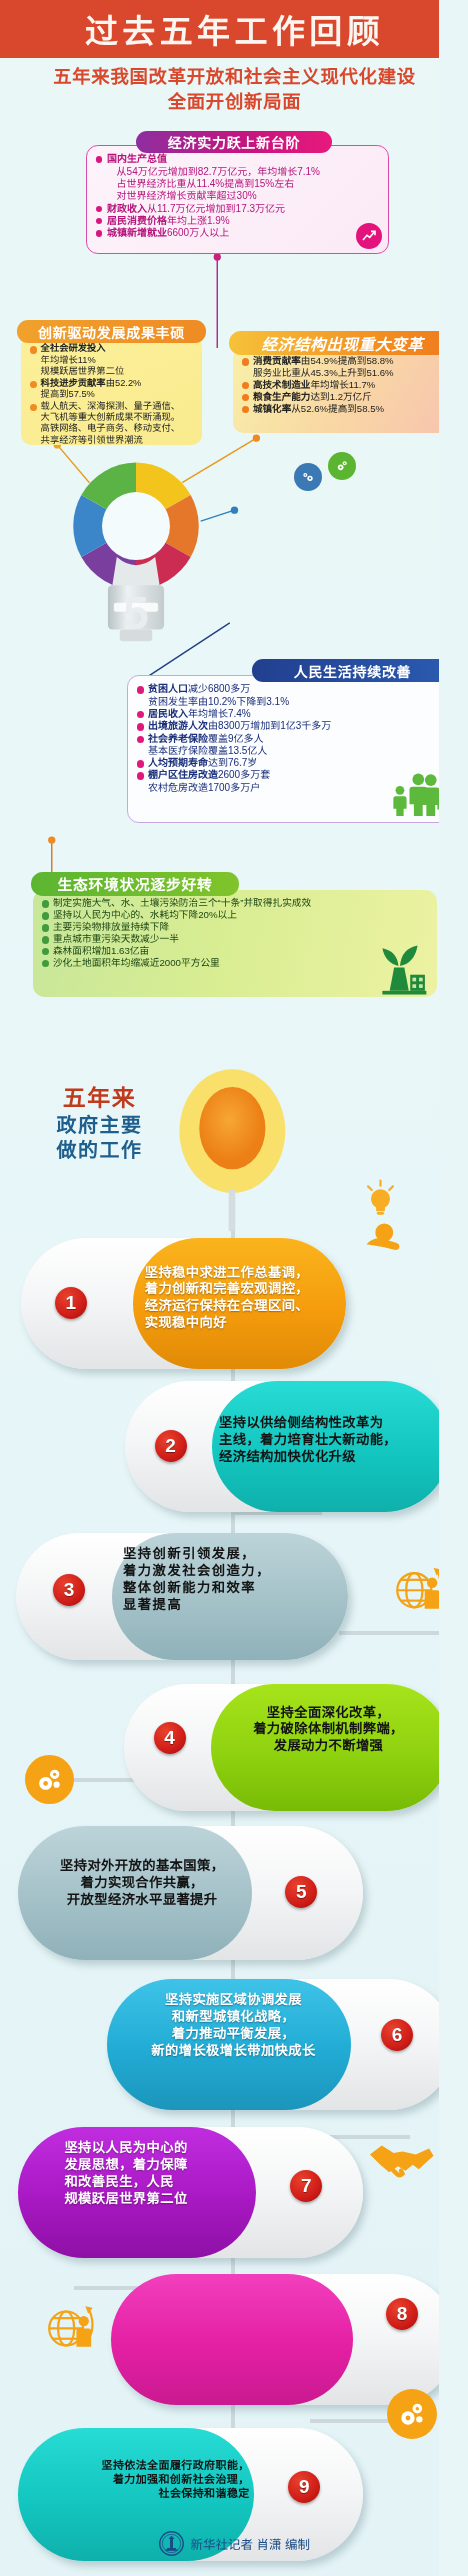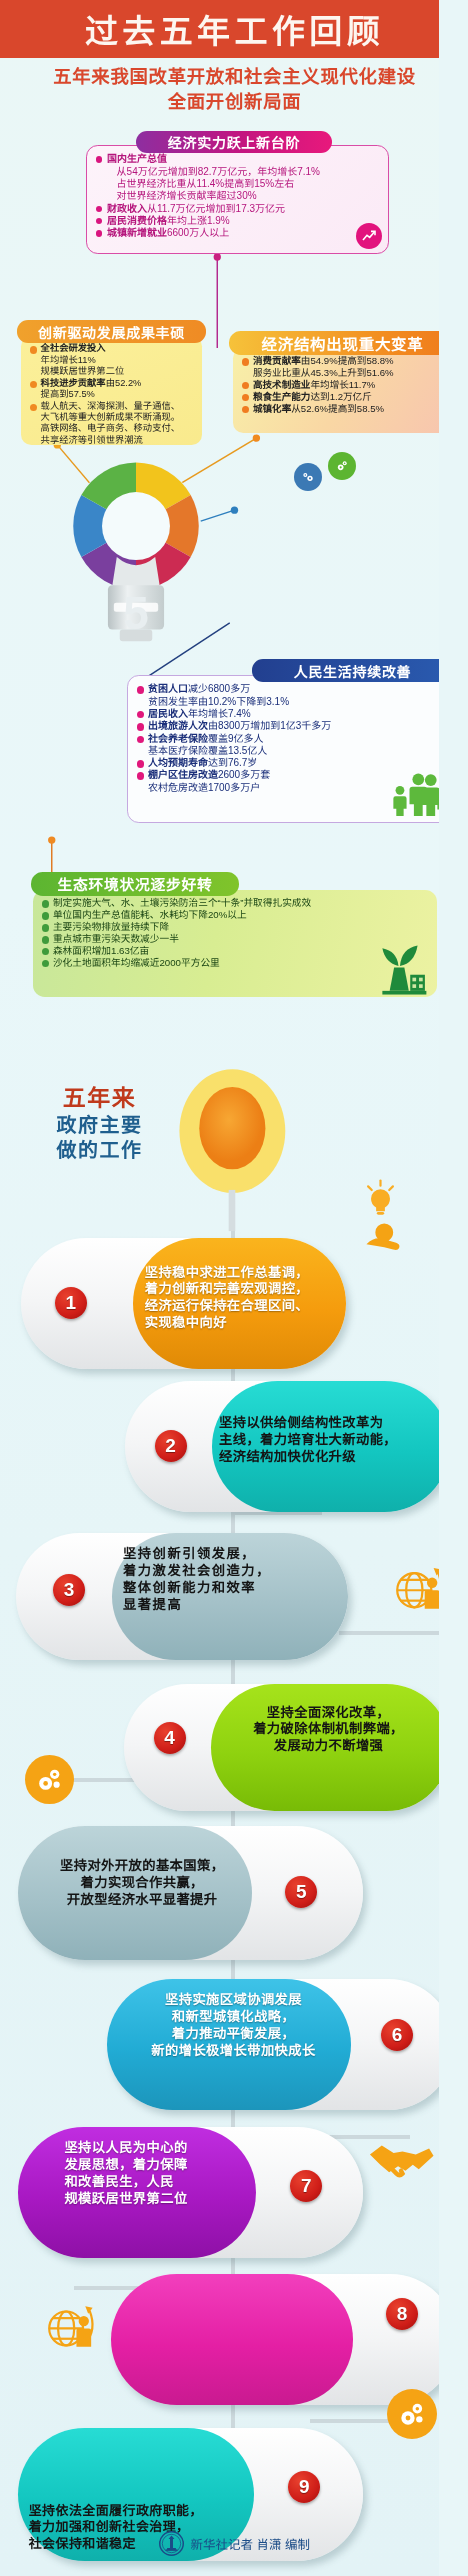--- a/index.html
+++ b/index.html
@@ -83,20 +83,21 @@
     background: linear-gradient(160deg,#fbf09a 0%,#f9ea8d 100%);
     color: #222; font-size: 9.3px; border-radius: 10.3px;
   }
   #innov-card li .dot { background: #f08a22; width:7.4px;height:7.4px;}
 
   
   #struct-head {
     left: 229px; top: 331px; width: 227px; height: 24px; font-size: 15.5px;
     background: linear-gradient(90deg,#f6c23a 0%, #f28c20 70%, #ef7a1c 100%);
     border-radius: 11.8px;
+    font-style: italic;
   }
   #struct-card {
     left: 233px; top: 348px; width: 230px; height: 85px;
     background: linear-gradient(120deg,#f8f0a8 0%, #f9d7a4 50%, #f7c3b0 100%);
     color: #222; font-size: 9.6px; border-radius: 10.3px;
   }
   #struct-card li .dot { background: #f07c20; width:7.4px;height:7.4px; }
 
   
   #life-head {
@@ -333,21 +334,21 @@
         <circle cx="73" cy="28" r="6"></circle>
           <path d="M67 36 h12 a3 3 0 0 1 3 3 v12 h-4 v9 h-10 v-9 h-4 v-12 a3 3 0 0 1 3 -3z"></path>
       </g>
     </svg>
   </div>
 
   <div class="pill-head" id="eco-head">生态环境状况逐步好转</div>
   <div class="card" id="eco-card">
     <ul>
       <li><span class="dot"></span><span>制定实施大气、水、土壤污染防治三个“十条”并取得扎实成效</span></li>
-      <li><span class="dot"></span><span>单位国内生产总值能耗、水耗均下降20%以上</span></li>
+      <li><span class="dot"></span><span>坚持以人民为中心的、水耗均下降20%以上</span></li>
       <li><span class="dot"></span><span>主要污染物排放量持续下降</span></li>
       <li><span class="dot"></span><span>重点城市重污染天数减少一半</span></li>
       <li><span class="dot"></span><span>森林面积增加1.63亿亩</span></li>
       <li><span class="dot"></span><span>沙化土地面积年均缩减近2000平方公里</span></li>
     </ul>
     <svg style="position:absolute;right:8.9px;bottom:1.5px;width:59px;height:55px" viewBox="0 0 80 75">
       <g fill="#1f8a3b">
         <path d="M40 34 q-2 -20 -22 -24 q4 20 22 24z"></path>
         <path d="M42 34 q2 -24 24 -28 q-4 24 -24 28z"></path>
         <path d="M34 36 h14 l6 32 h-26z"></path>
@@ -526,21 +527,21 @@
         <circle cx="9" cy="15" r="1.8" fill="#f5a314"></circle>
         <circle cx="16" cy="8" r="3.6"></circle>
         <circle cx="16" cy="8" r="1.3" fill="#f5a314"></circle>
         <circle cx="17.5" cy="16" r="2.4"></circle>
       </svg>
   </div>
 
   <div class="capsule cap-white" style="left:18.4px;top:2428px;width:345px;height:133px;">
     <div class="cap-color" style="left:0;right:109px;background:linear-gradient(180deg,#27dcd4 0%,#13c6c0 55%,#0fb0ab 100%);"></div>
     <div class="cap-num" style="right:43px;top:43px;">9</div>
-    <div class="cap-text txt-dark" style="left:10.3px;width:221px;top:31px;font-size:13px;text-align:left;margin-top:44px;">
+    <div class="cap-text txt-dark" style="left:10.3px;width:221px;top:31px;font-size:11px;text-align:right;">
       <div>坚持依法全面履行政府职能，</div>
       <div>着力加强和创新社会治理，</div>
       <div>社会保持和谐稳定</div>
     </div>
   </div>
 
   <div id="footer">
     <svg width="25" height="25" viewBox="0 0 34 34">
       <circle cx="17" cy="17" r="16" fill="none" stroke="#1a4b87" stroke-width="2"></circle>
       <circle cx="17" cy="17" r="12.5" fill="none" stroke="#1a4b87" stroke-width="1"></circle>

